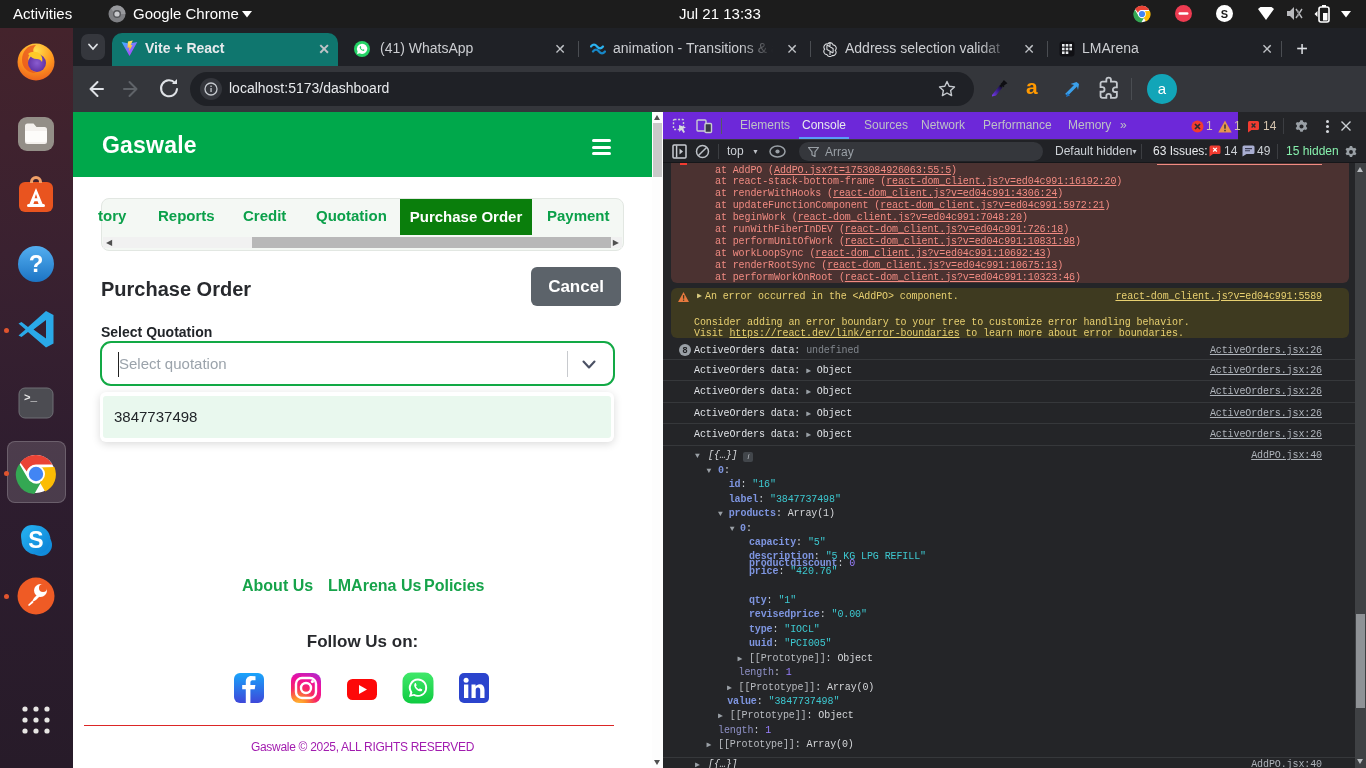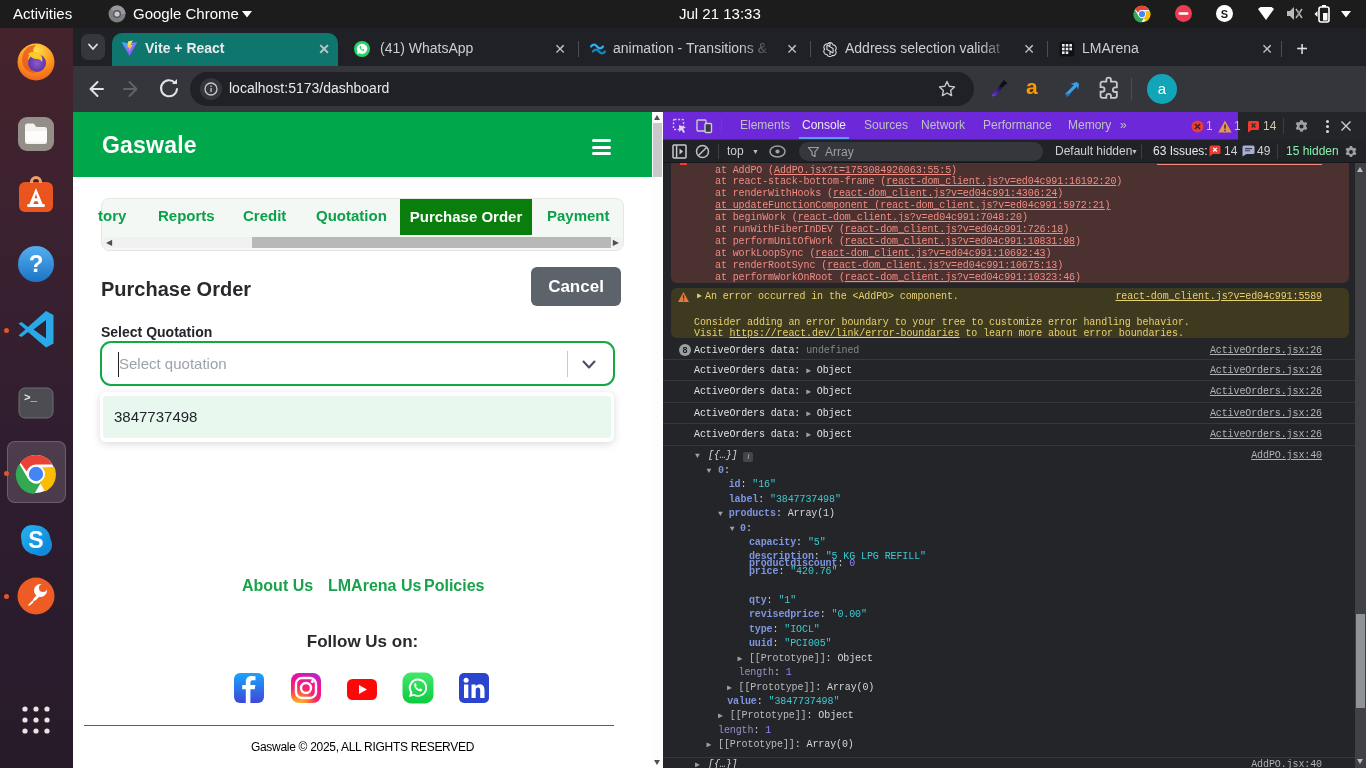--- a/index.html
+++ b/index.html
@@ -45,21 +45,21 @@
   #sinput { position:absolute; left:27px; top:229px; width:515px; height:45px; border:2px solid #12a945; border-radius:11px; background:#fff; }
   #sinput .ph { position:absolute; left:17px; top:12px; font-size:15px; color:#9ba3ab; }
   #sinput .caret { position:absolute; left:16px; top:9px; width:1px; height:25px; background:#222; }
   #sinput .vline { position:absolute; left:465px; top:8px; width:1px; height:26px; background:#c8cace; }
   #sdrop { position:absolute; left:27px; top:280px; width:514px; height:50px; background:#fff; border-radius:6px; box-shadow:0 2px 8px rgba(0,0,0,0.15); }
   #sdrop .item { position:absolute; left:3px; top:4px; width:508px; height:42px; background:#e9f8ee; border-radius:3px; font-size:15px; color:#212529; line-height:42px; padding-left:11px; }
   .flink { position:absolute; top:465px; color:#16a34a; font-size:16px; font-weight:bold; }
   #follow { position:absolute; left:0; top:520px; width:579px; text-align:center; font-size:17px; font-weight:bold; color:#27292d; }
   .sic { position:absolute; top:560px; width:32px; height:32px; }
   #redline { position:absolute; left:11px; top:613px; width:530px; height:0; border-top:1.5px solid #dc2626; }
-  #copyr { position:absolute; left:0; top:628px; width:579px; text-align:center; font-size:12px; letter-spacing:-0.3px; color:#000000; }
+  #copyr { position:absolute; left:0; top:628px; width:579px; text-align:center; font-size:12px; letter-spacing:-0.3px; color:#a21caf; }
   
   #vscroll { position:absolute; left:579px; top:84px; width:11px; height:656px; background:#fdfdfd; }
   #vthumb { position:absolute; left:1px; top:11px; width:9px; height:54px; background:#c9c9c9; }
   
   #devtools { position:absolute; left:590px; top:84px; width:703px; height:656px; background:#242528; color:#cdd1d6; }
   #dtr1 { position:absolute; left:0; top:0; width:575px; height:28px; background:#6d28d9; border-bottom:1px solid #3a3c3f; font-size:12px; }
   #dtr2 { position:absolute; left:0; top:28px; width:703px; height:23px; background:#212226; border-bottom:1px solid #16171a; font-size:12px; }
   .dtab { position:absolute; top:6px; color:#bdc1c6; }
   .dtab.on { color:#e8eaed; }
   #dtconsole { position:absolute; left:0; top:51px; width:703px; height:605px; background:#242528; overflow:hidden; font-family:"Liberation Mono", monospace; font-size:10px; letter-spacing:-0.1px; }
@@ -520,21 +520,21 @@
           <path d="M6.7 1.2 h2.6 l0.4 1.7 a5.3 5.3 0 0 1 1.5 0.9 l1.7 -0.6 1.3 2.2 -1.3 1.2 a5.3 5.3 0 0 1 0 1.7 l1.3 1.2 -1.3 2.2 -1.7 -0.6 a5.3 5.3 0 0 1 -1.5 0.9 l-0.4 1.7 H6.7 l-0.4 -1.7 a5.3 5.3 0 0 1 -1.5 -0.9 l-1.7 0.6 -1.3 -2.2 1.3 -1.2 a5.3 5.3 0 0 1 0 -1.7 L1.8 5.4 3.1 3.2 l1.7 0.6 a5.3 5.3 0 0 1 1.5 -0.9 Z M8 5.8 a2.2 2.2 0 1 0 0 4.4 2.2 2.2 0 0 0 0 -4.4 Z" fill="#9aa0a6"></path>
         </svg>
     </div>
     <div id="dtconsole">
         <div id="errblock">
           <div style="position:absolute; right:27px; top:1px; width:165px; border-bottom:1px solid #f28b82;"></div>
           <div style="position:absolute; left:9px; top:0px; width:7px; height:2px; background:#f23b30;"></div>
           <div class="cline" style="left:44px; top:1.5px;">at AddPO (<span class="u">AddPO.jsx?t=1753084926063:55:5</span>)</div>
           <div class="cline" style="left:44px; top:13.4px;">at react-stack-bottom-frame (<span class="u">react-dom_client.js?v=ed04c991:16192:20</span>)</div>
           <div class="cline" style="left:44px; top:25.3px;">at renderWithHooks (<span class="u">react-dom_client.js?v=ed04c991:4306:24</span>)</div>
-          <div class="cline" style="left:44px; top:37.2px;text-decoration:underline;">at updateFunctionComponent (<span class="u">react-dom_client.js?v=ed04c991:5972:21</span>)</div>
+          <div class="cline" style="left:44px; top:37.2px;">at updateFunctionComponent (<span class="u">react-dom_client.js?v=ed04c991:5972:21</span>)</div>
           <div class="cline" style="left:44px; top:49.1px;">at beginWork (<span class="u">react-dom_client.js?v=ed04c991:7048:20</span>)</div>
           <div class="cline" style="left:44px; top:61.0px;">at runWithFiberInDEV (<span class="u">react-dom_client.js?v=ed04c991:726:18</span>)</div>
           <div class="cline" style="left:44px; top:72.9px;">at performUnitOfWork (<span class="u">react-dom_client.js?v=ed04c991:10831:98</span>)</div>
           <div class="cline" style="left:44px; top:84.8px;">at workLoopSync (<span class="u">react-dom_client.js?v=ed04c991:10692:43</span>)</div>
           <div class="cline" style="left:44px; top:96.7px;">at renderRootSync (<span class="u">react-dom_client.js?v=ed04c991:10675:13</span>)</div>
           <div class="cline" style="left:44px; top:108.6px;">at performWorkOnRoot (<span class="u">react-dom_client.js?v=ed04c991:10323:46</span>)</div>
         </div>
         <div id="warnblock">
           <svg style="position:absolute;left:7px;top:4px;" width="11" height="10" viewBox="0 0 12 11">
             <path d="M6 0 L12 11 L0 11 Z" fill="#e8793e"></path>

